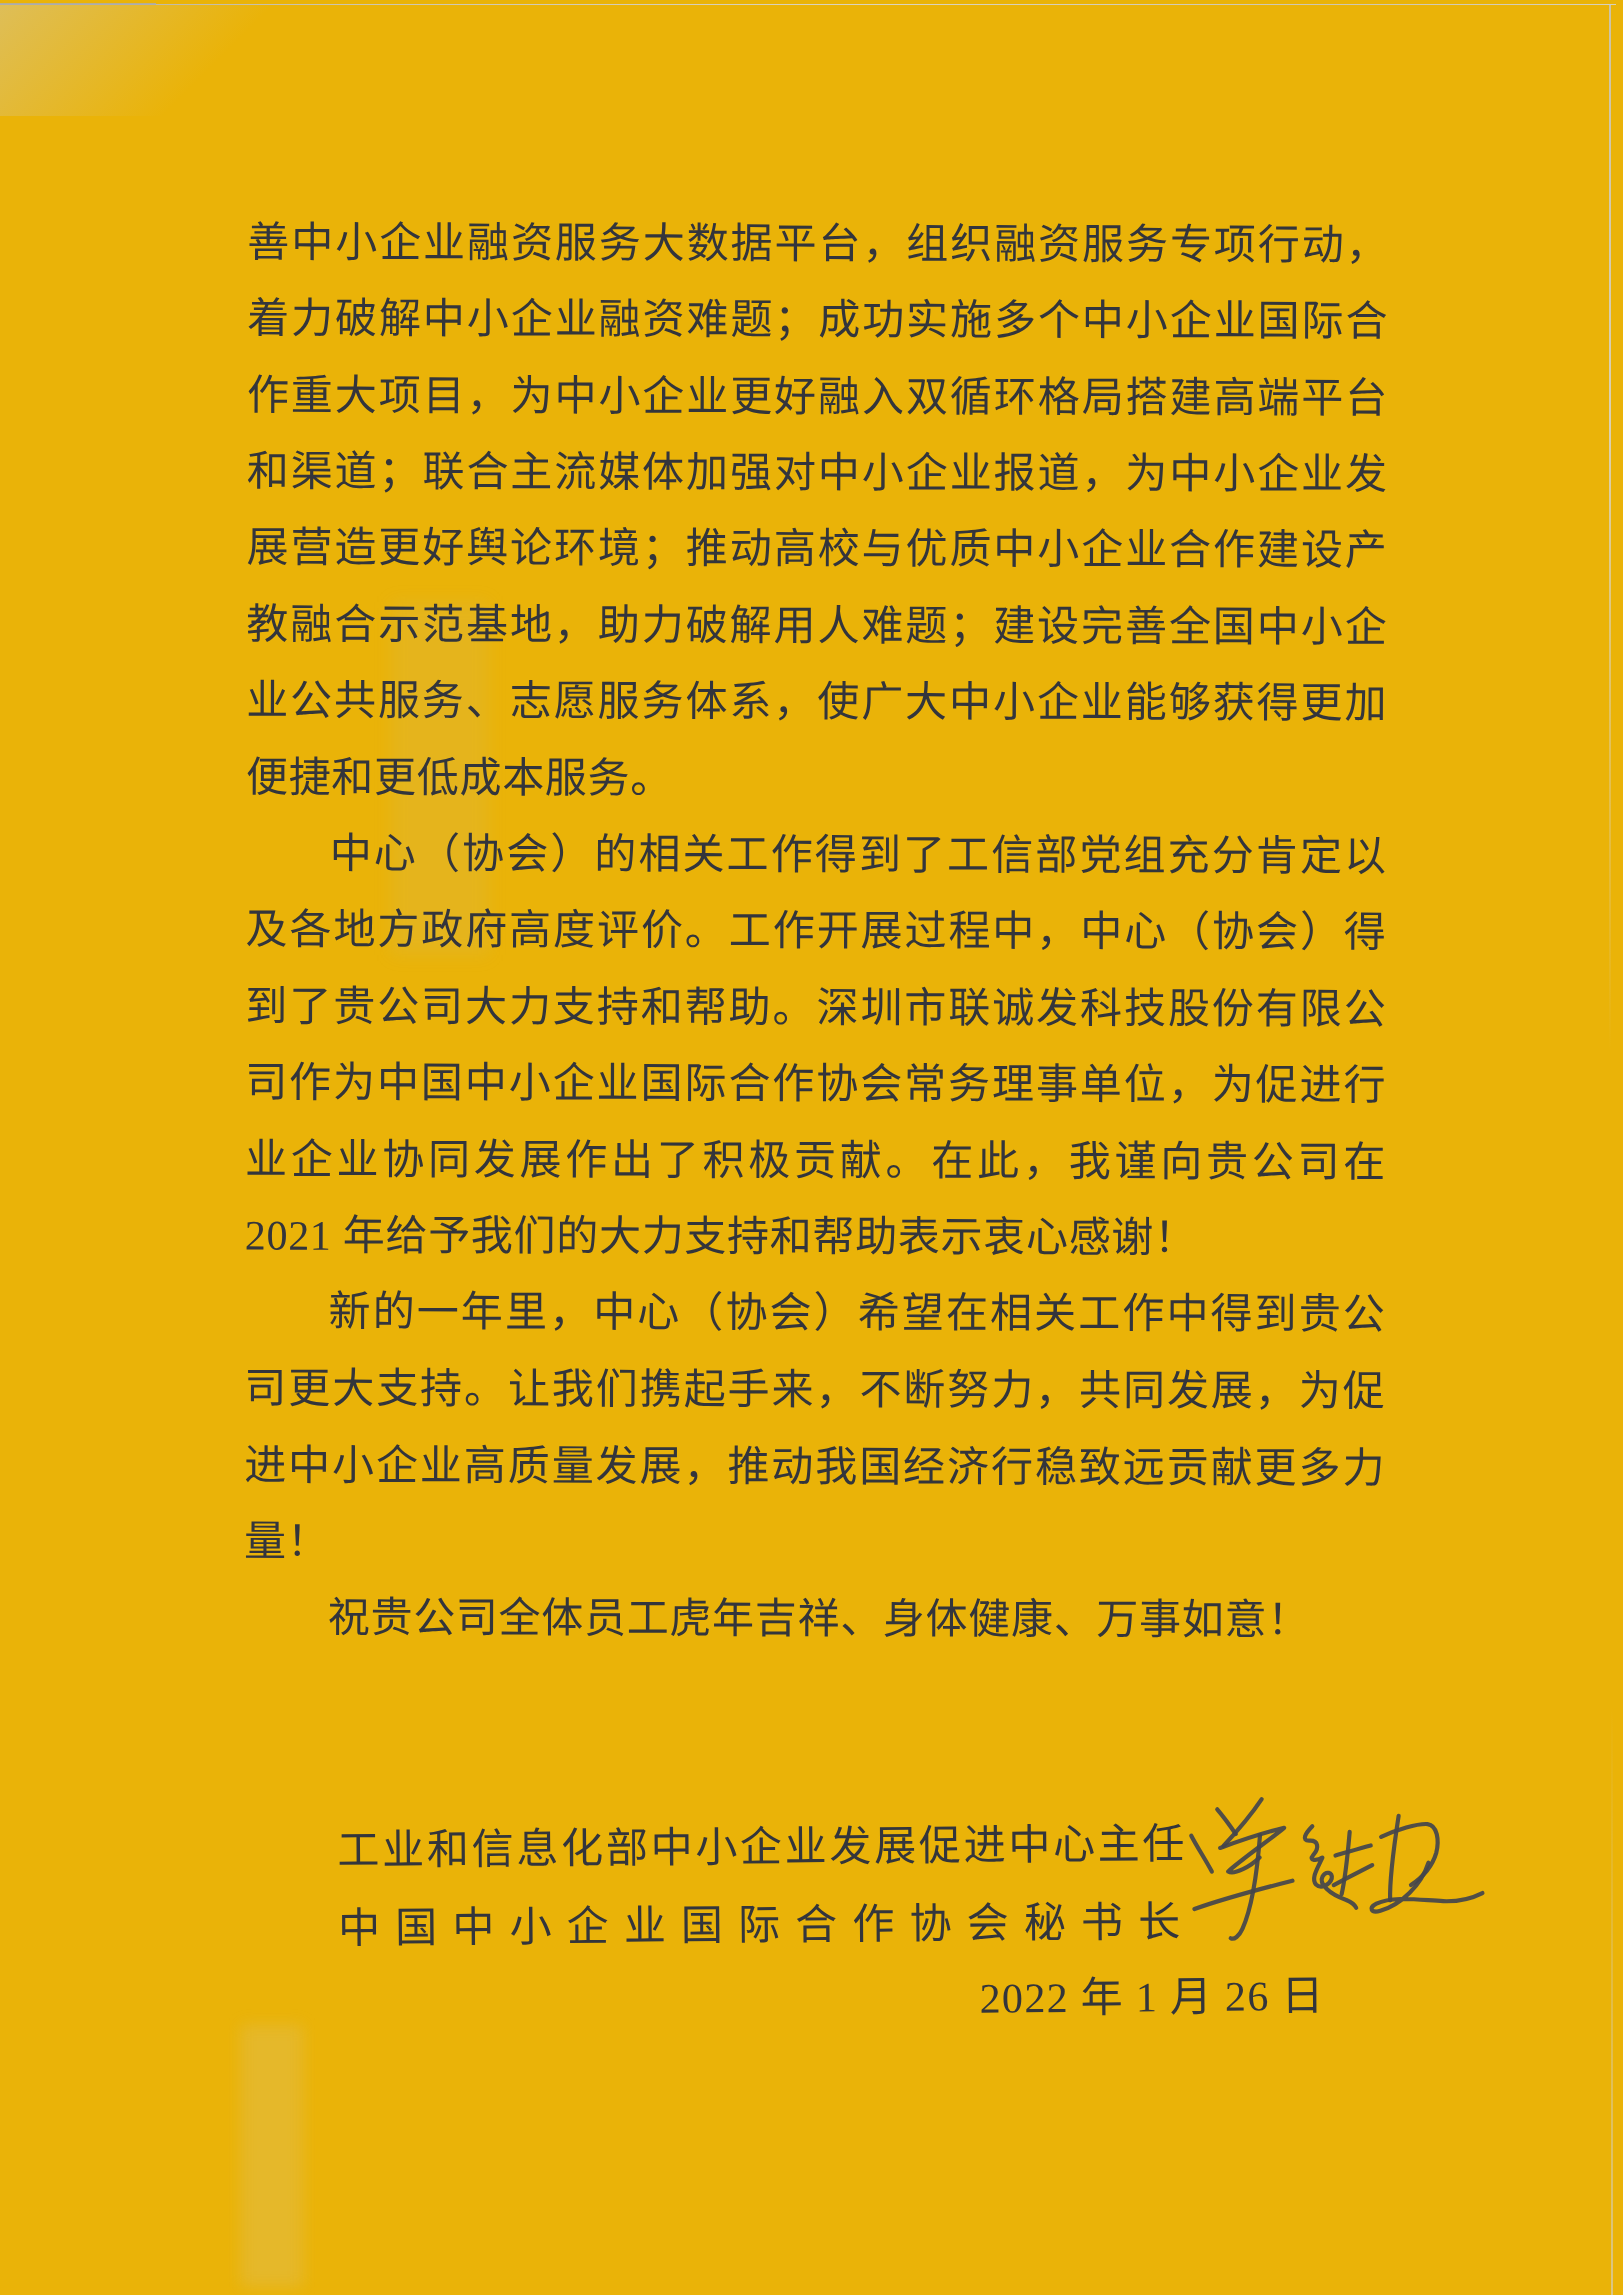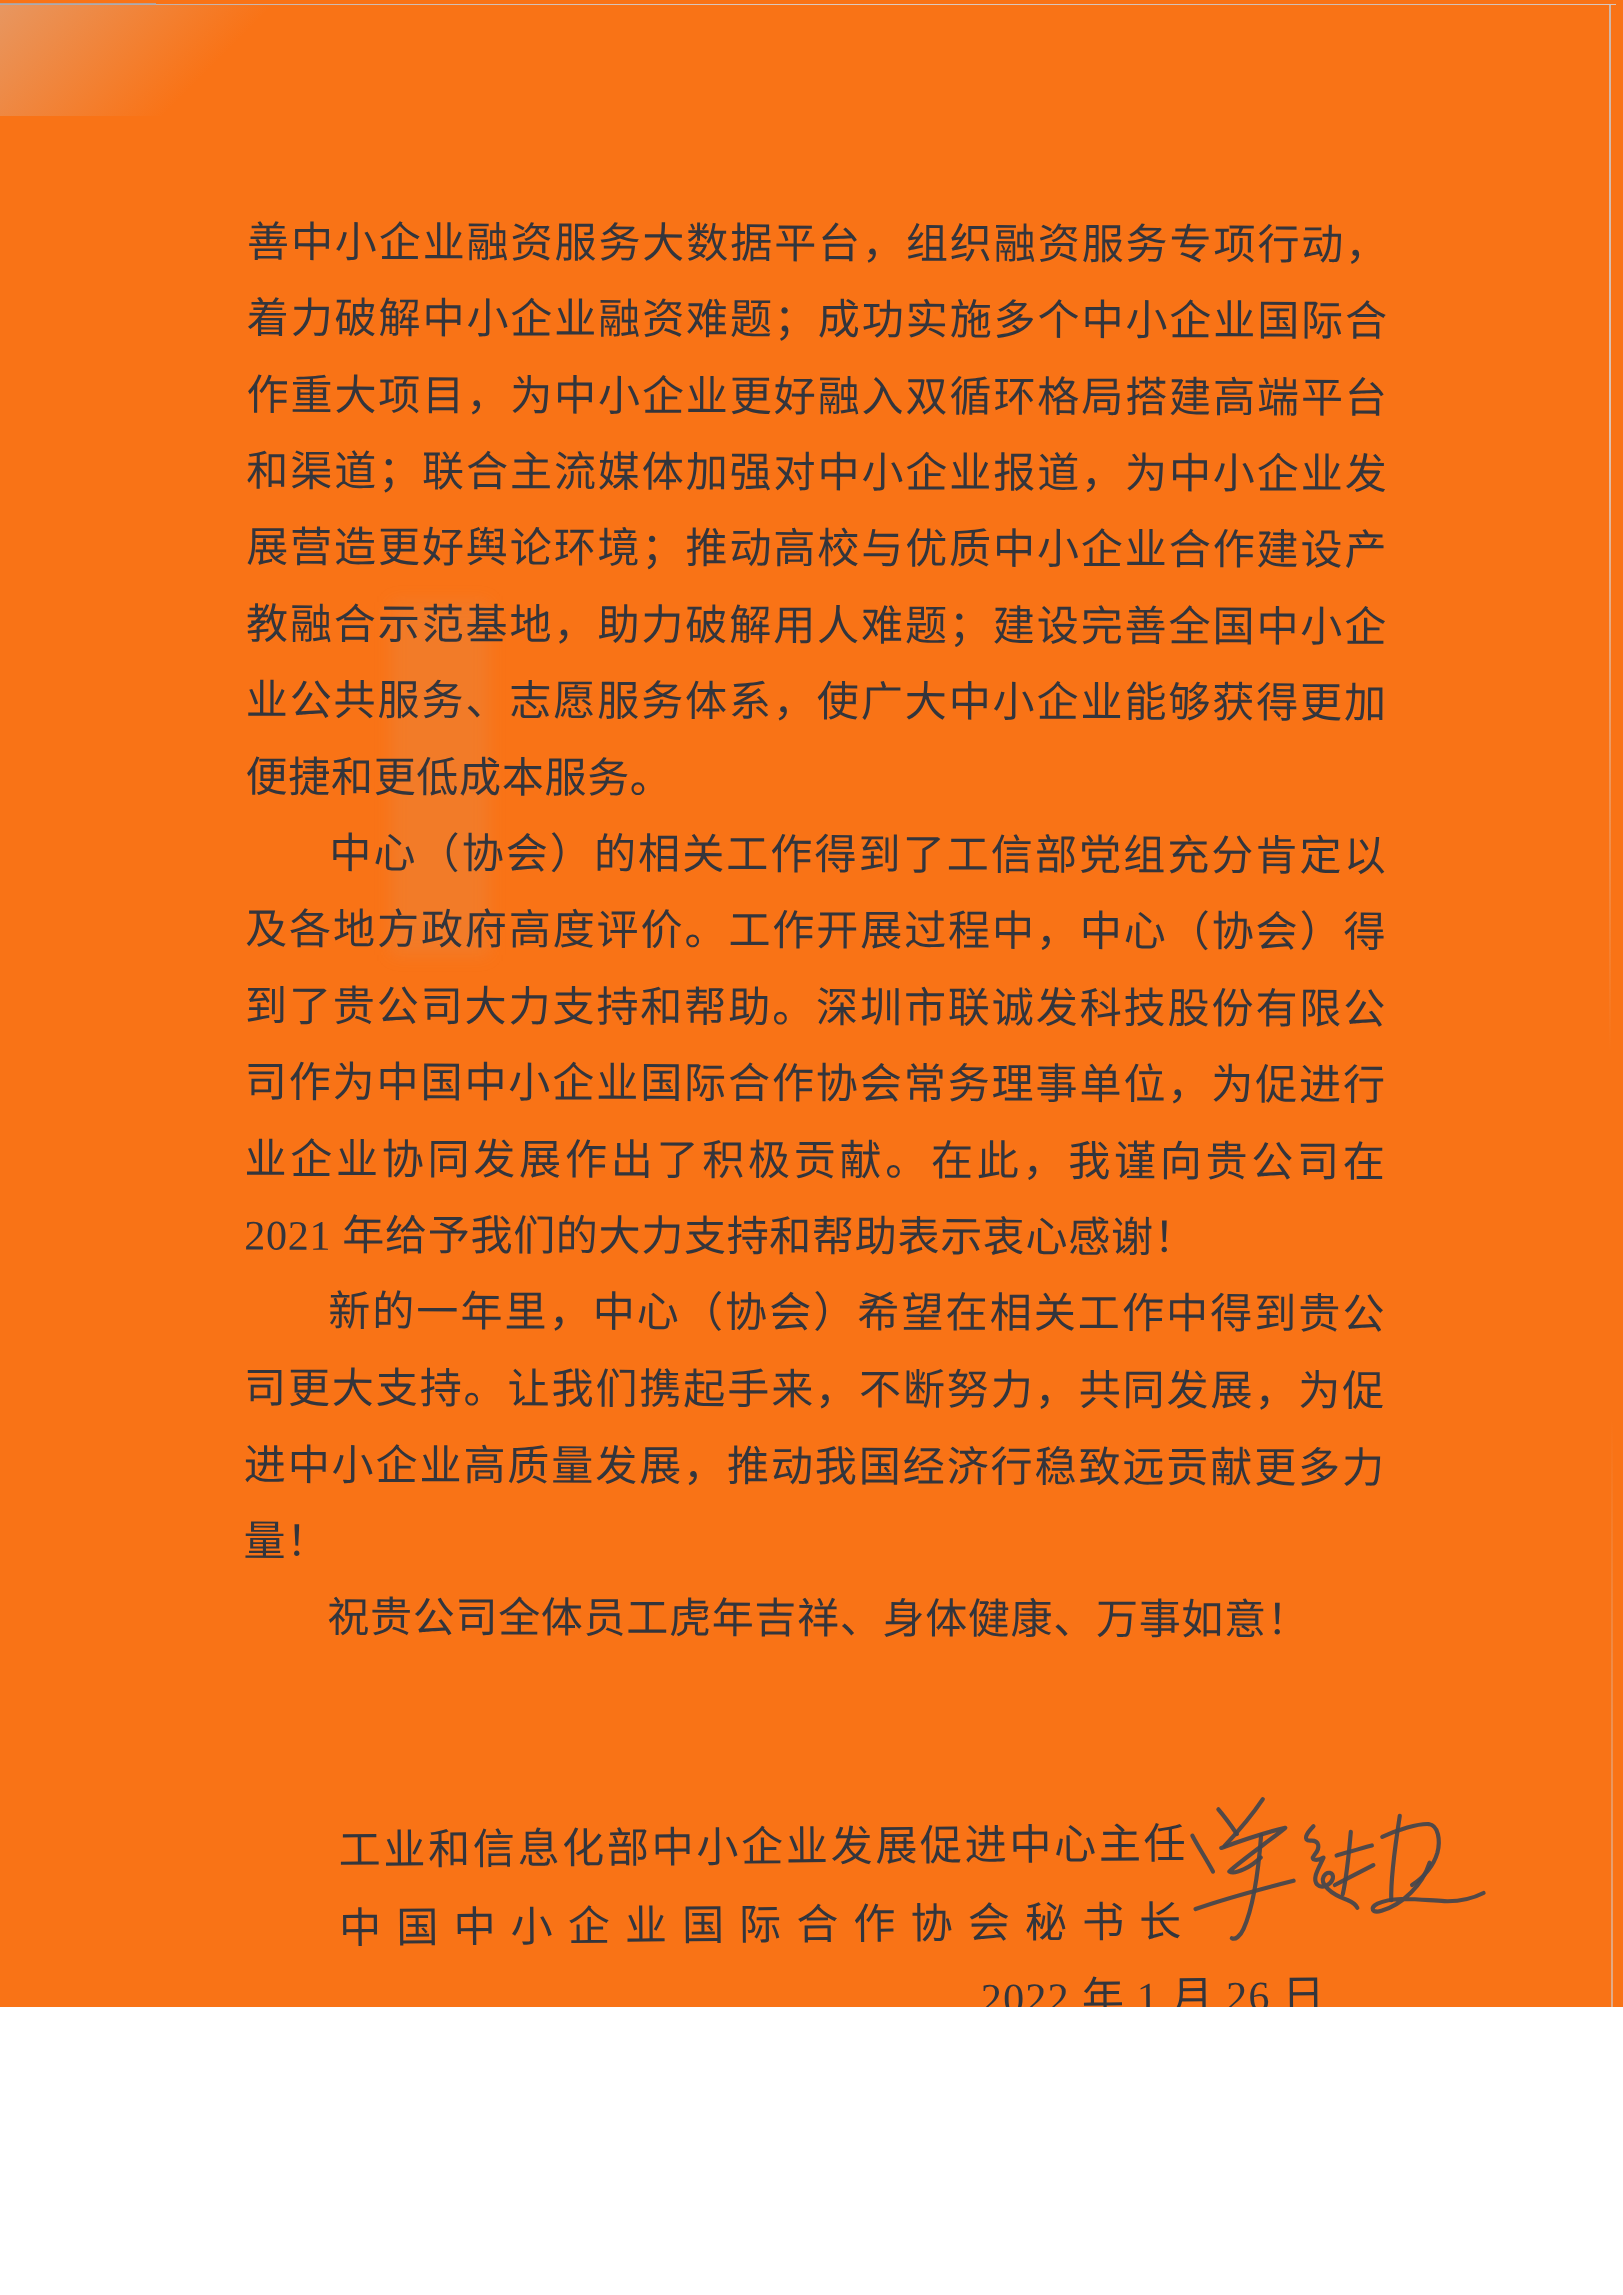--- a/index.html
+++ b/index.html
@@ -1,20 +1,20 @@
 <!DOCTYPE html>
 <html lang="zh-CN" style="font-size:10.5px"><head>
 <meta charset="utf-8">
 <style>
   * { margin:0; padding:0; box-sizing:border-box; }
   html,body { background:#ffffff; }
   .page {
     position:relative;
-    width:1623px; height:2007px;
-    background:#f97316;
+    width:1623px; height:2295px;
+    background:#eab308;
     overflow:hidden;
     font-family:"Liberation Serif","DejaVu Serif",serif;
     color:#33353c;
   }
   
   .scan-top-line {
     position:absolute; top:3.9px; left:0; width:1616px; height:1.3px;
     background:linear-gradient(90deg,#aeb2ba 0%,#c6c9cf 22%,#d8dadf 55%,#c7cad0 82%,#d3d6db 100%);
     opacity:.85;
   }

